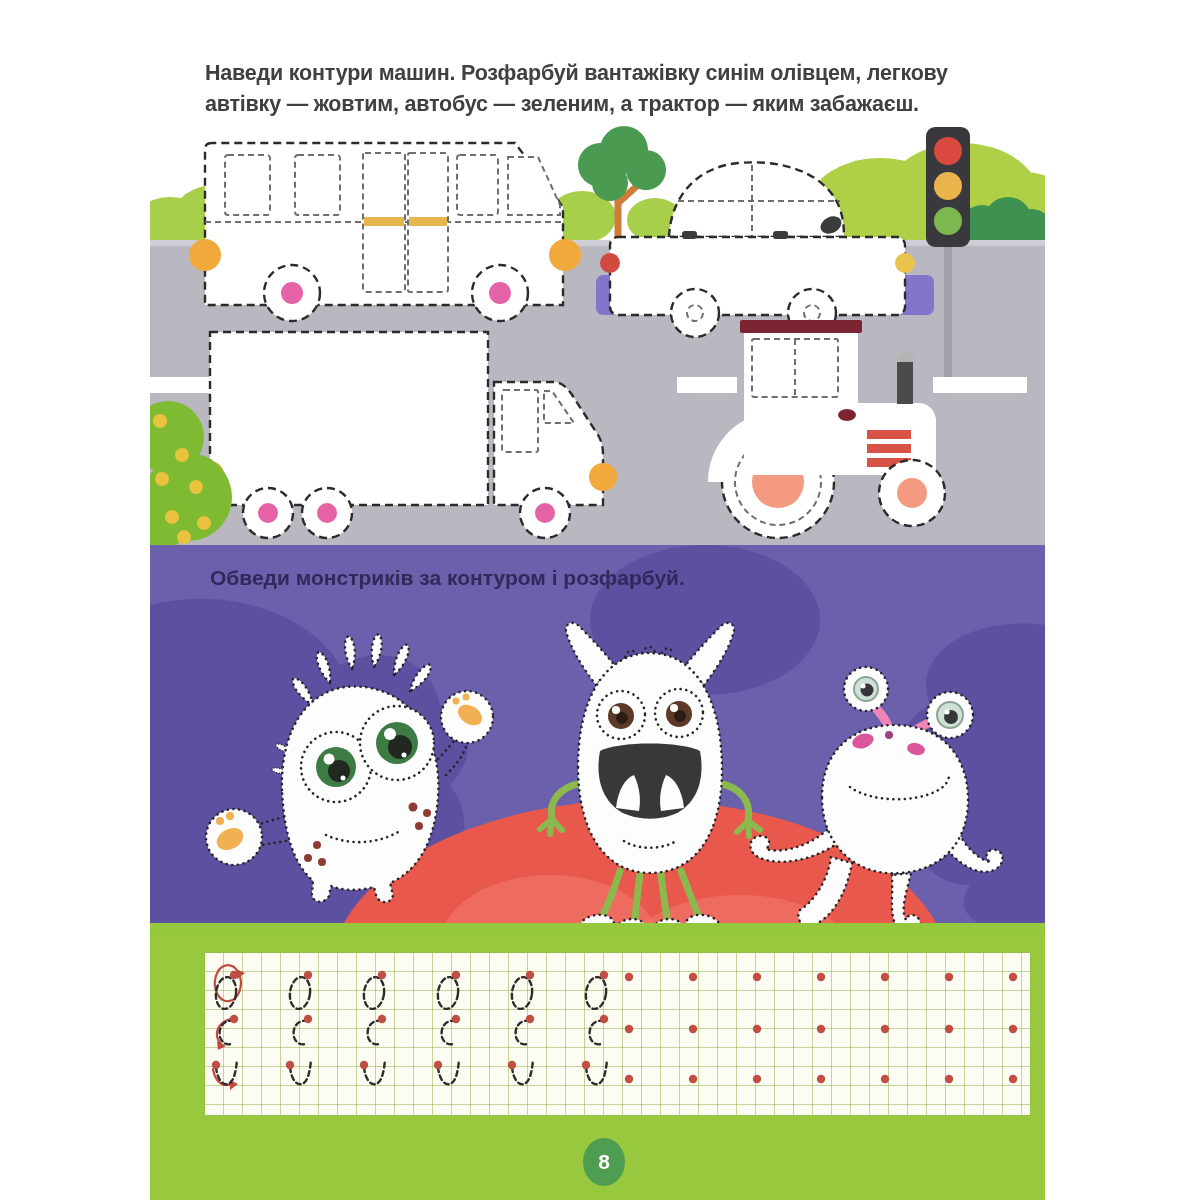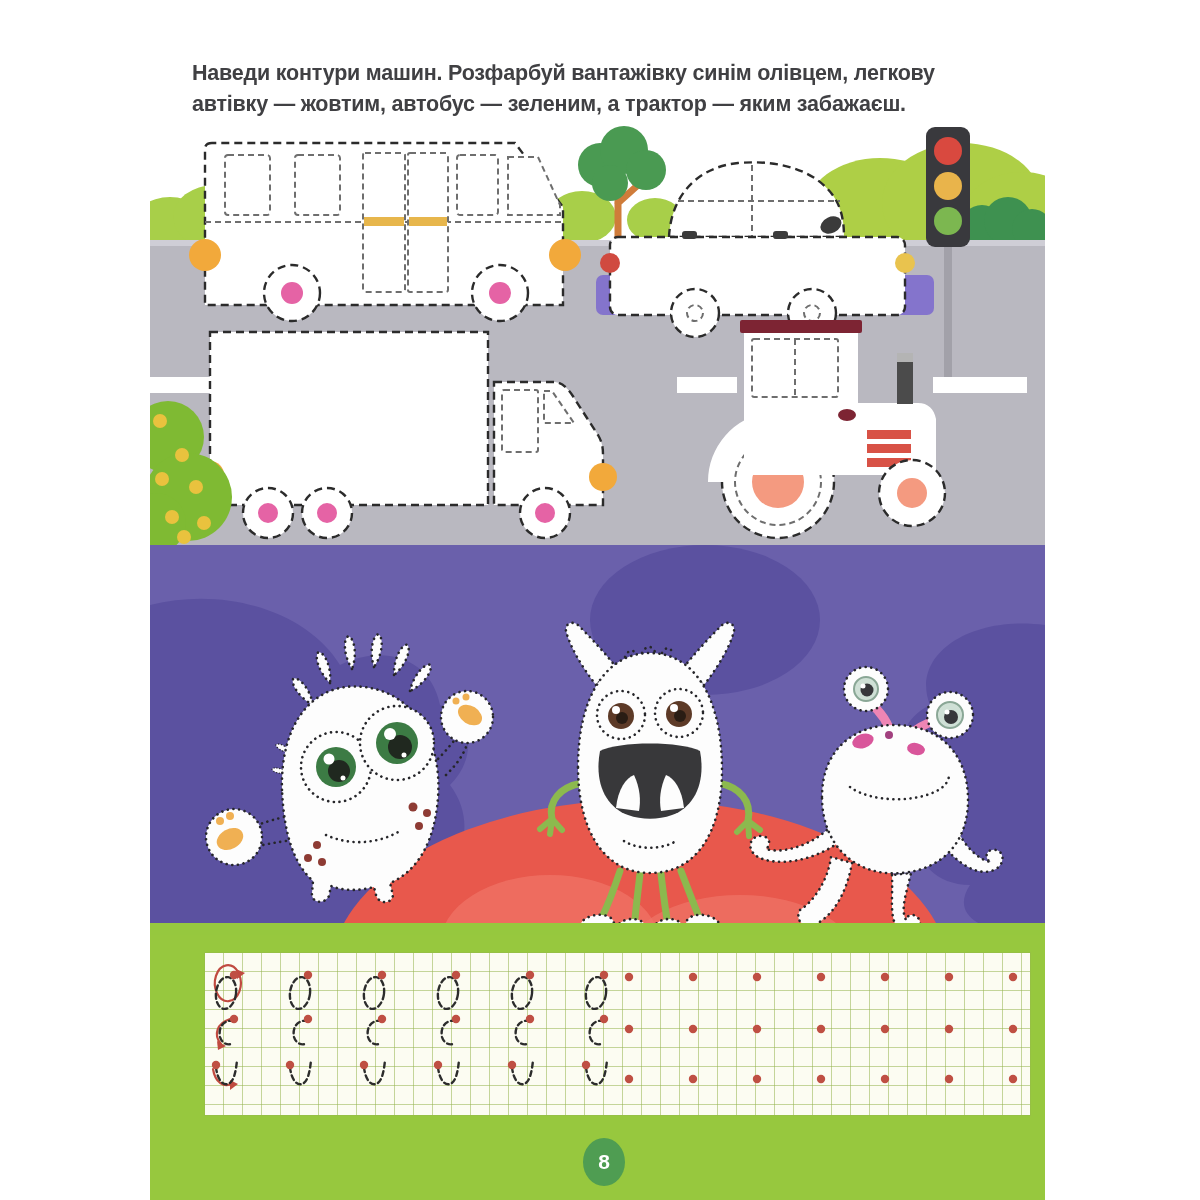--- a/index.html
+++ b/index.html
@@ -1,18 +1,18 @@
 <!DOCTYPE html>
 <html><head>
 <meta charset="utf-8">
 <style>
   html,body{margin:0;padding:0;background:#ffffff;}
   .page{position:relative;width:1200px;height:1200px;background:#ffffff;overflow:hidden;
         font-family:"Liberation Sans",sans-serif;}
-  .instr{position:absolute;left:192px;top:58px;width:800px;font-size:21.5px;font-weight:bold;
+  .instr{position:absolute;left:205px;top:58px;width:800px;font-size:21.5px;font-weight:bold;
          color:#404043;line-height:31px;letter-spacing:-0.2px;}
   .scene{position:absolute;left:150px;top:125px;width:895px;height:420px;}
   .monsters{position:absolute;left:150px;top:545px;width:895px;height:390px;}
   .instr2{position:absolute;left:60px;top:21px;font-size:21px;font-weight:bold;color:#2e2a5a;}
   .greenband{position:absolute;left:150px;top:935px;width:895px;height:265px;background:#97c83e;}
   .paper{position:absolute;left:55px;top:18px;width:825px;height:162px;background:#fcfcf2;
          background-image:
            repeating-linear-gradient(to right, transparent 0 18px, rgba(150,180,80,.55) 18px 19px),
            repeating-linear-gradient(to bottom, transparent 0 18px, rgba(150,180,80,.55) 18px 19px);
          box-shadow:0 0 0 1px rgba(150,180,80,.4);}
@@ -274,20 +274,21 @@
         <path class="dot-b" d="M 798,306 C 816,325 833,331 846,324 C 857,317 853,303 842,305 C 835,306 835,315 841,317 C 830,316 816,302 810,290 Z"></path>
         <path class="dot-b" d="M 672,252 C 672,206 702,180 745,180 C 788,180 818,207 818,255 C 818,297 793,324 752,328 C 705,332 672,300 672,252 Z"></path>
         <ellipse cx="713" cy="196" rx="11" ry="7" transform="rotate(-18 713 196)" fill="#d9569b"></ellipse>
         <ellipse cx="766" cy="204" rx="9" ry="6" transform="rotate(12 766 204)" fill="#d9569b"></ellipse>
         <circle cx="739" cy="190" r="4" fill="#a2417f"></circle>
         <path class="dot-l" d="M 700,242 C 722,258 768,258 790,244 C 796,240 799,235 799,230"></path>
       </g>
 
       <rect x="0" y="378" width="895" height="12" fill="#96c83e"></rect>
     </svg>
+    <div class="instr2">Обведи монстриків за контуром і розфарбуй.</div>
   </div>
 
   <div class="greenband">
     <div class="paper">
       <svg viewBox="0 0 825 162" width="825" height="162">
         <defs>
           <g id="g-dot">
               <circle cx="4" cy="4" r="4.2" fill="#bf4f43"></circle>
             </g>
           <g id="g-oval">

